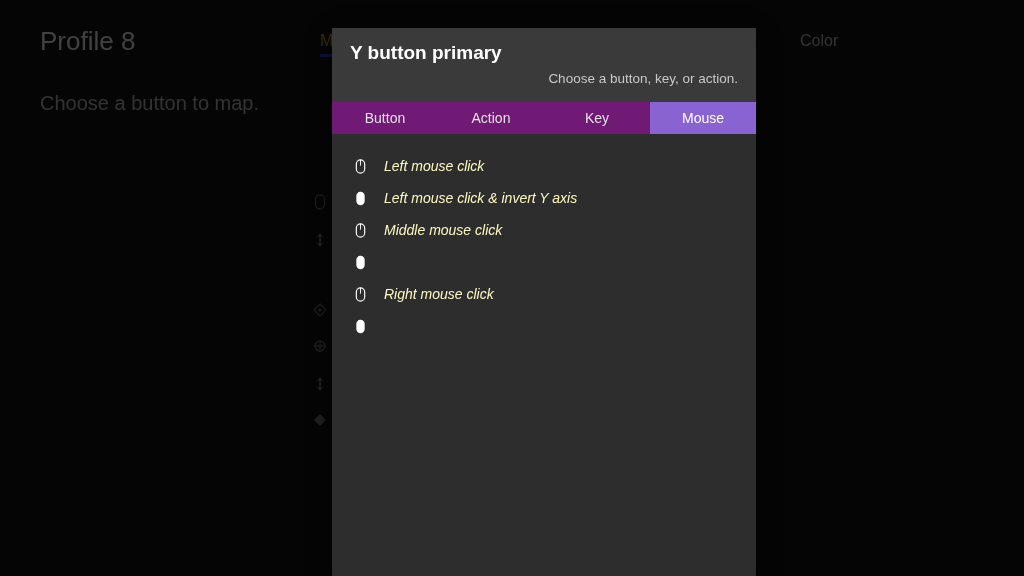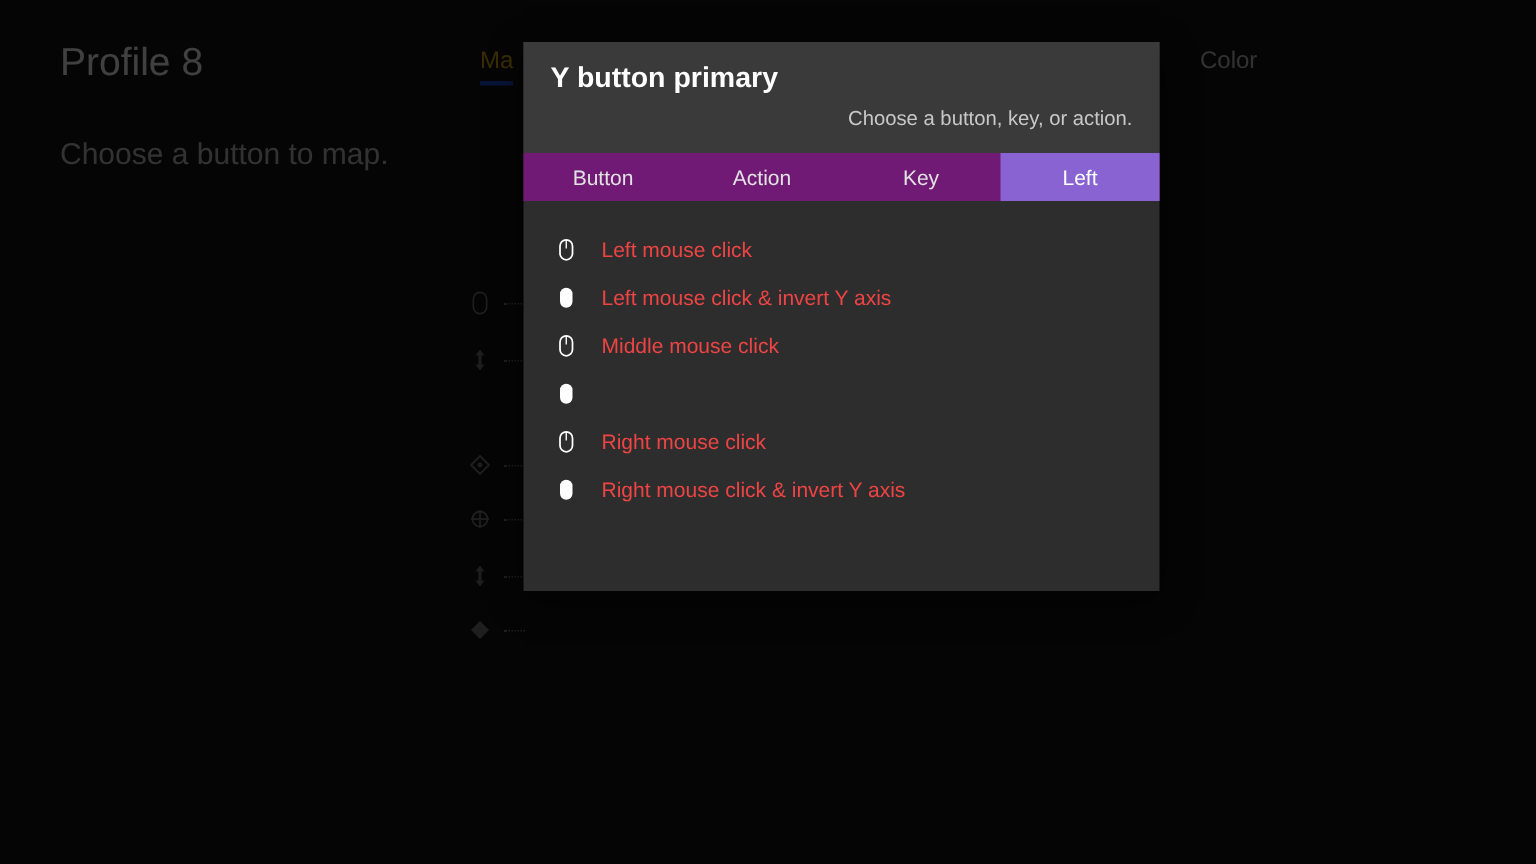--- a/index.html
+++ b/index.html
@@ -63,24 +63,24 @@
   .bg-row svg { width: 16px; height: 16px; }
   .bg-row .dash {
     width: 14px;
     border-top: 1px dotted #7c7c7c;
     margin-left: 8px;
   }
 
   
   .dialog {
     position: absolute;
-    left: 349px;
+    left: 332px;
     top: 28px;
     width: 424px;
-    height: 366px;
+    height: 548px;
     background: #2d2d2d;
     box-shadow: 0 6px 20px rgba(0,0,0,.6);
   }
   .dialog-header {
     background: #3a3a3a;
     padding: 14px 18px 16px 18px;
   }
   .dialog-title {
     font-size: 19px;
     font-weight: 600;
@@ -110,22 +110,23 @@
     color: #fff;
   }
 
   .options {
     padding: 16px 16px 0 16px;
   }
   .opt {
     display: flex;
     align-items: center;
     height: 32px;
-    color: #ef4444;
+    color: #fef9c3;
     font-size: 14px;
+    font-style: italic;
   }
   .opt .icon {
     width: 24px;
     display: flex;
     justify-content: center;
   }
   .opt .label {
     margin-left: 12px;
   }
   
@@ -186,21 +187,21 @@
 <div class="dialog">
   <div class="dialog-header">
     <div class="dialog-title">Y button primary</div>
     <div class="dialog-sub">Choose a button, key, or action.</div>
   </div>
 
   <div class="tabbar">
     <div class="tab">Button</div>
     <div class="tab">Action</div>
     <div class="tab">Key</div>
-    <div class="tab active">Left</div>
+    <div class="tab active">Mouse</div>
   </div>
 
   <div class="options" id="options">
       <div class="opt">
         <span class="icon">
           <svg class="mouse-outline" width="11" height="15" viewBox="0 0 12 18">
             <rect x="1" y="1" width="10" height="16" rx="5" ry="5" stroke-width="1.4"></rect>
             <line x1="6" y1="1" x2="6" y2="8" stroke="#fff" stroke-width="1.1"></line>
           </svg>
         </span>
@@ -241,16 +242,15 @@
         </span>
         <span class="label">Right mouse click</span>
       </div>
       <div class="opt">
         <span class="icon">
           <svg class="mouse-filled" width="11" height="15" viewBox="0 0 12 18">
             <rect x="1" y="1" width="10" height="16" rx="5" ry="5" stroke-width="1.4"></rect>
 
           </svg>
         </span>
-        <span class="label">Right mouse click &amp; invert Y axis</span>
       </div>
     </div>
 </div>
 
 </body></html>

